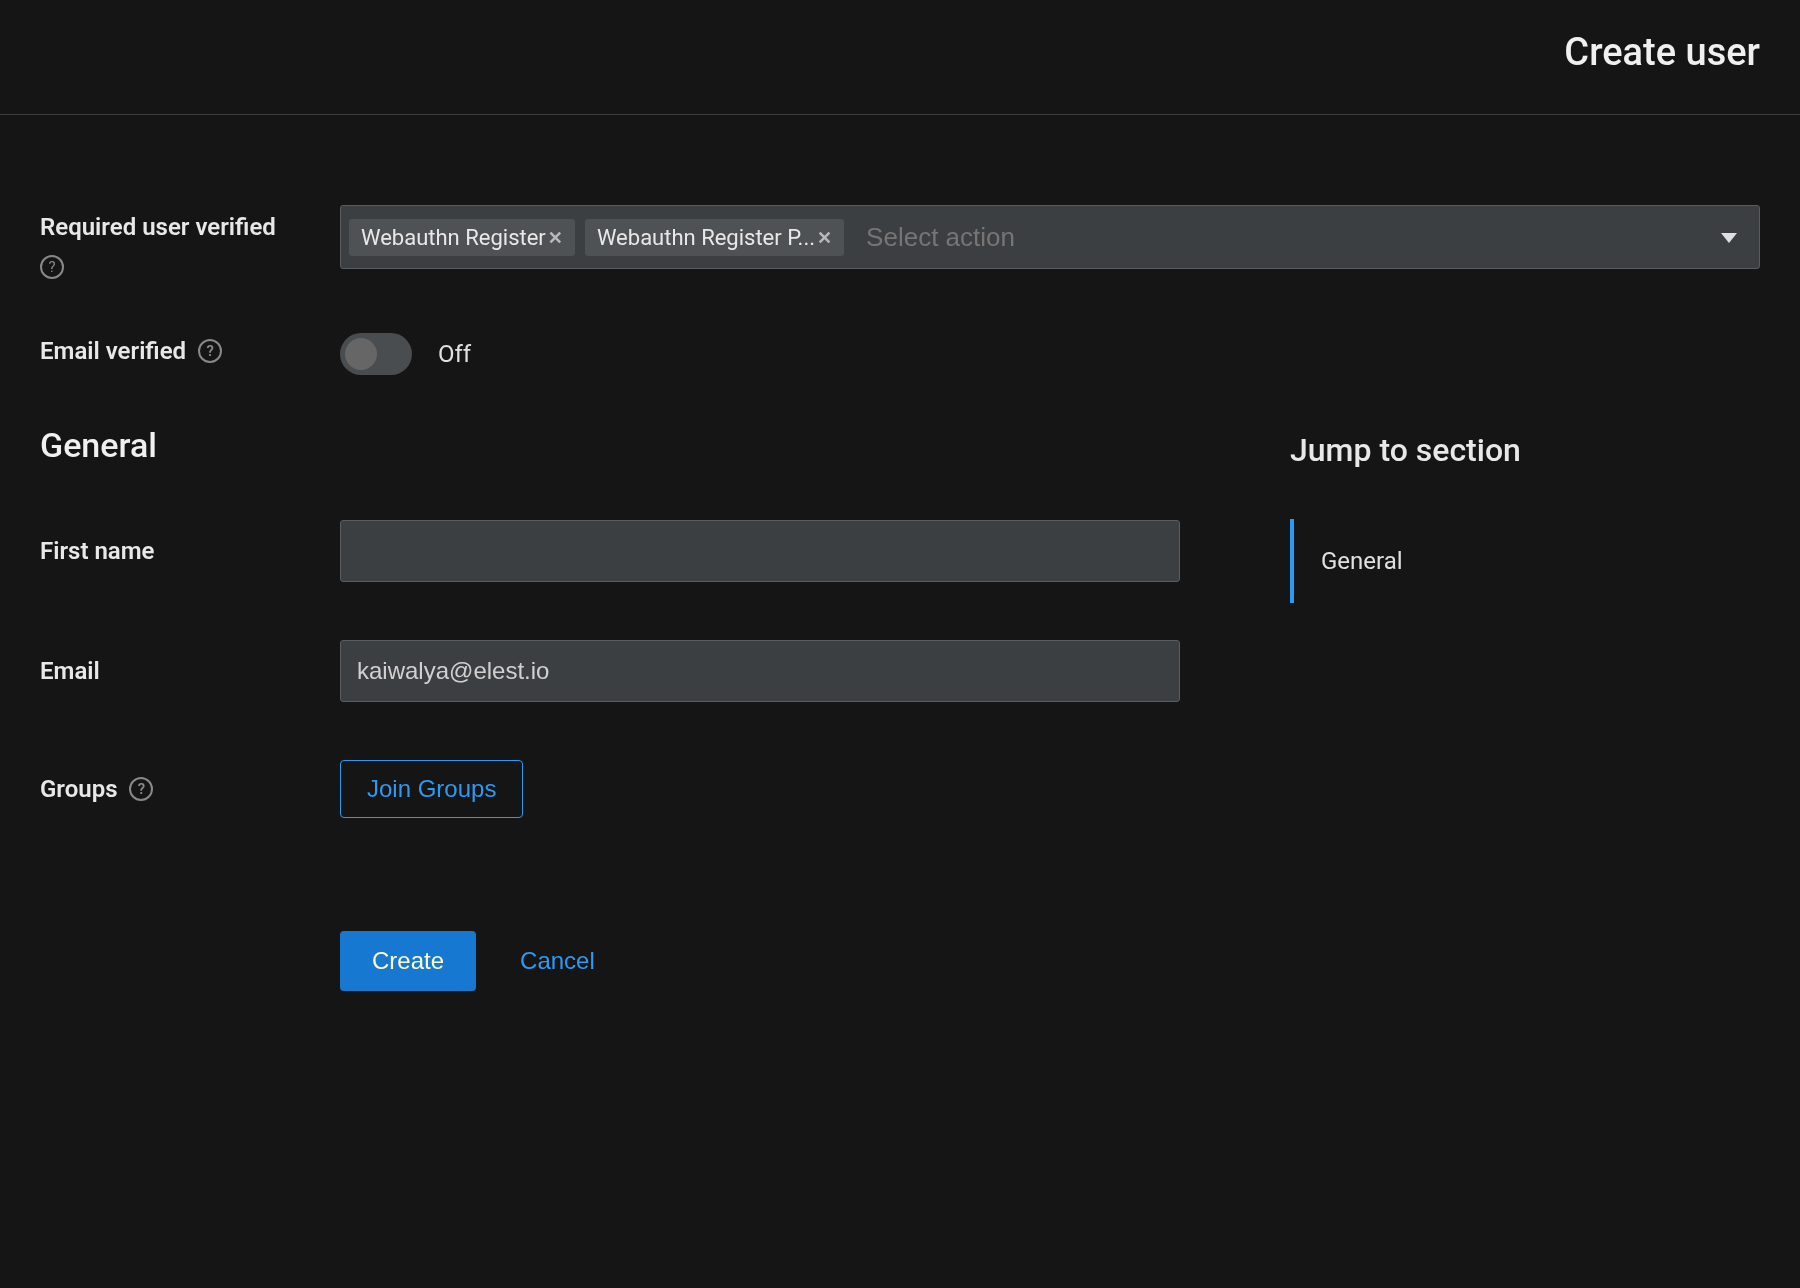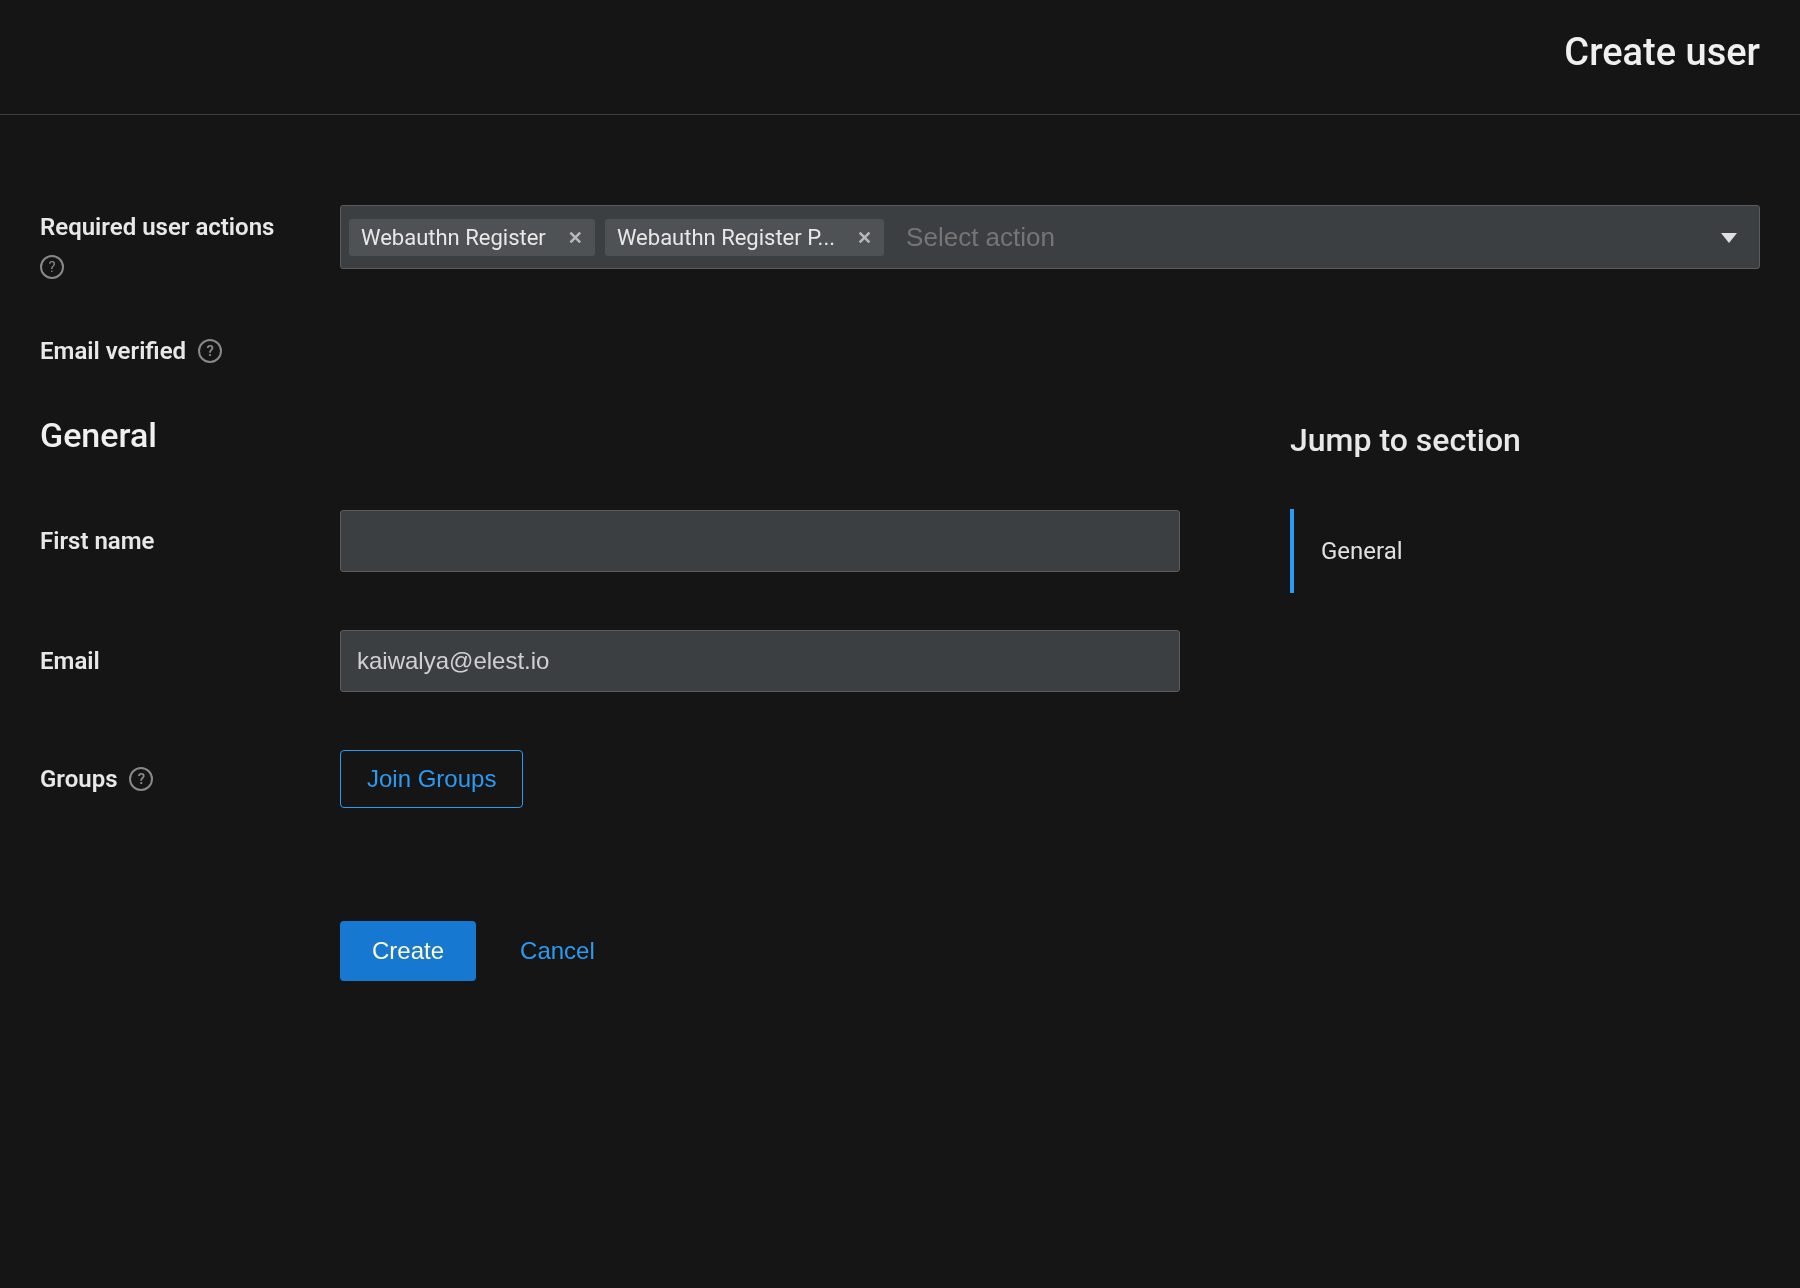--- a/index.html
+++ b/index.html
@@ -71,21 +71,21 @@
       padding: 6px 8px;
       gap: 10px;
       min-height: 64px;
     }
     .chip {
       background-color: #4f5255;
       border-radius: 3px;
       display: inline-flex;
       align-items: center;
       padding: 6px 12px;
-      gap: 22px;
+      gap: 2px;
       font-size: 22px;
       color: #e8e8e8;
       max-width: 300px;
     }
     .chip-label {
       white-space: nowrap;
       overflow: hidden;
       text-overflow: ellipsis;
     }
     .chip-close {
@@ -248,21 +248,21 @@
 
 <div class="page-header">
   <h1 class="page-title">Create user</h1>
 </div>
 
 <div class="page-body">
 
   <div class="form-row">
     <div class="form-label-col">
       <div class="form-label">
-        <span>Required user actions</span>
+        <span>Required user verified</span>
       </div>
       <div class="help-icon-below">
         <span class="help-icon">?</span>
       </div>
     </div>
     <div class="form-control-col">
       <div class="multi-select">
         <div class="chip">
           <span class="chip-label">Webauthn Register</span>
           <span class="chip-close">✕</span>
@@ -279,20 +279,28 @@
         </div>
       </div>
     </div>
   </div>
 
   <div class="form-row">
     <div class="form-label-col">
       <div class="form-label">
         <span>Email verified</span>
         <span class="help-icon">?</span>
+      </div>
+    </div>
+    <div class="form-control-col">
+      <div class="toggle-row">
+        <div class="toggle-switch">
+          <div class="toggle-knob"></div>
+        </div>
+        <span class="toggle-label">Off</span>
       </div>
     </div>
   </div>
 
   <div class="main-columns">
 
     <div class="form-column">
       <h2 class="section-title">General</h2>
 
 

